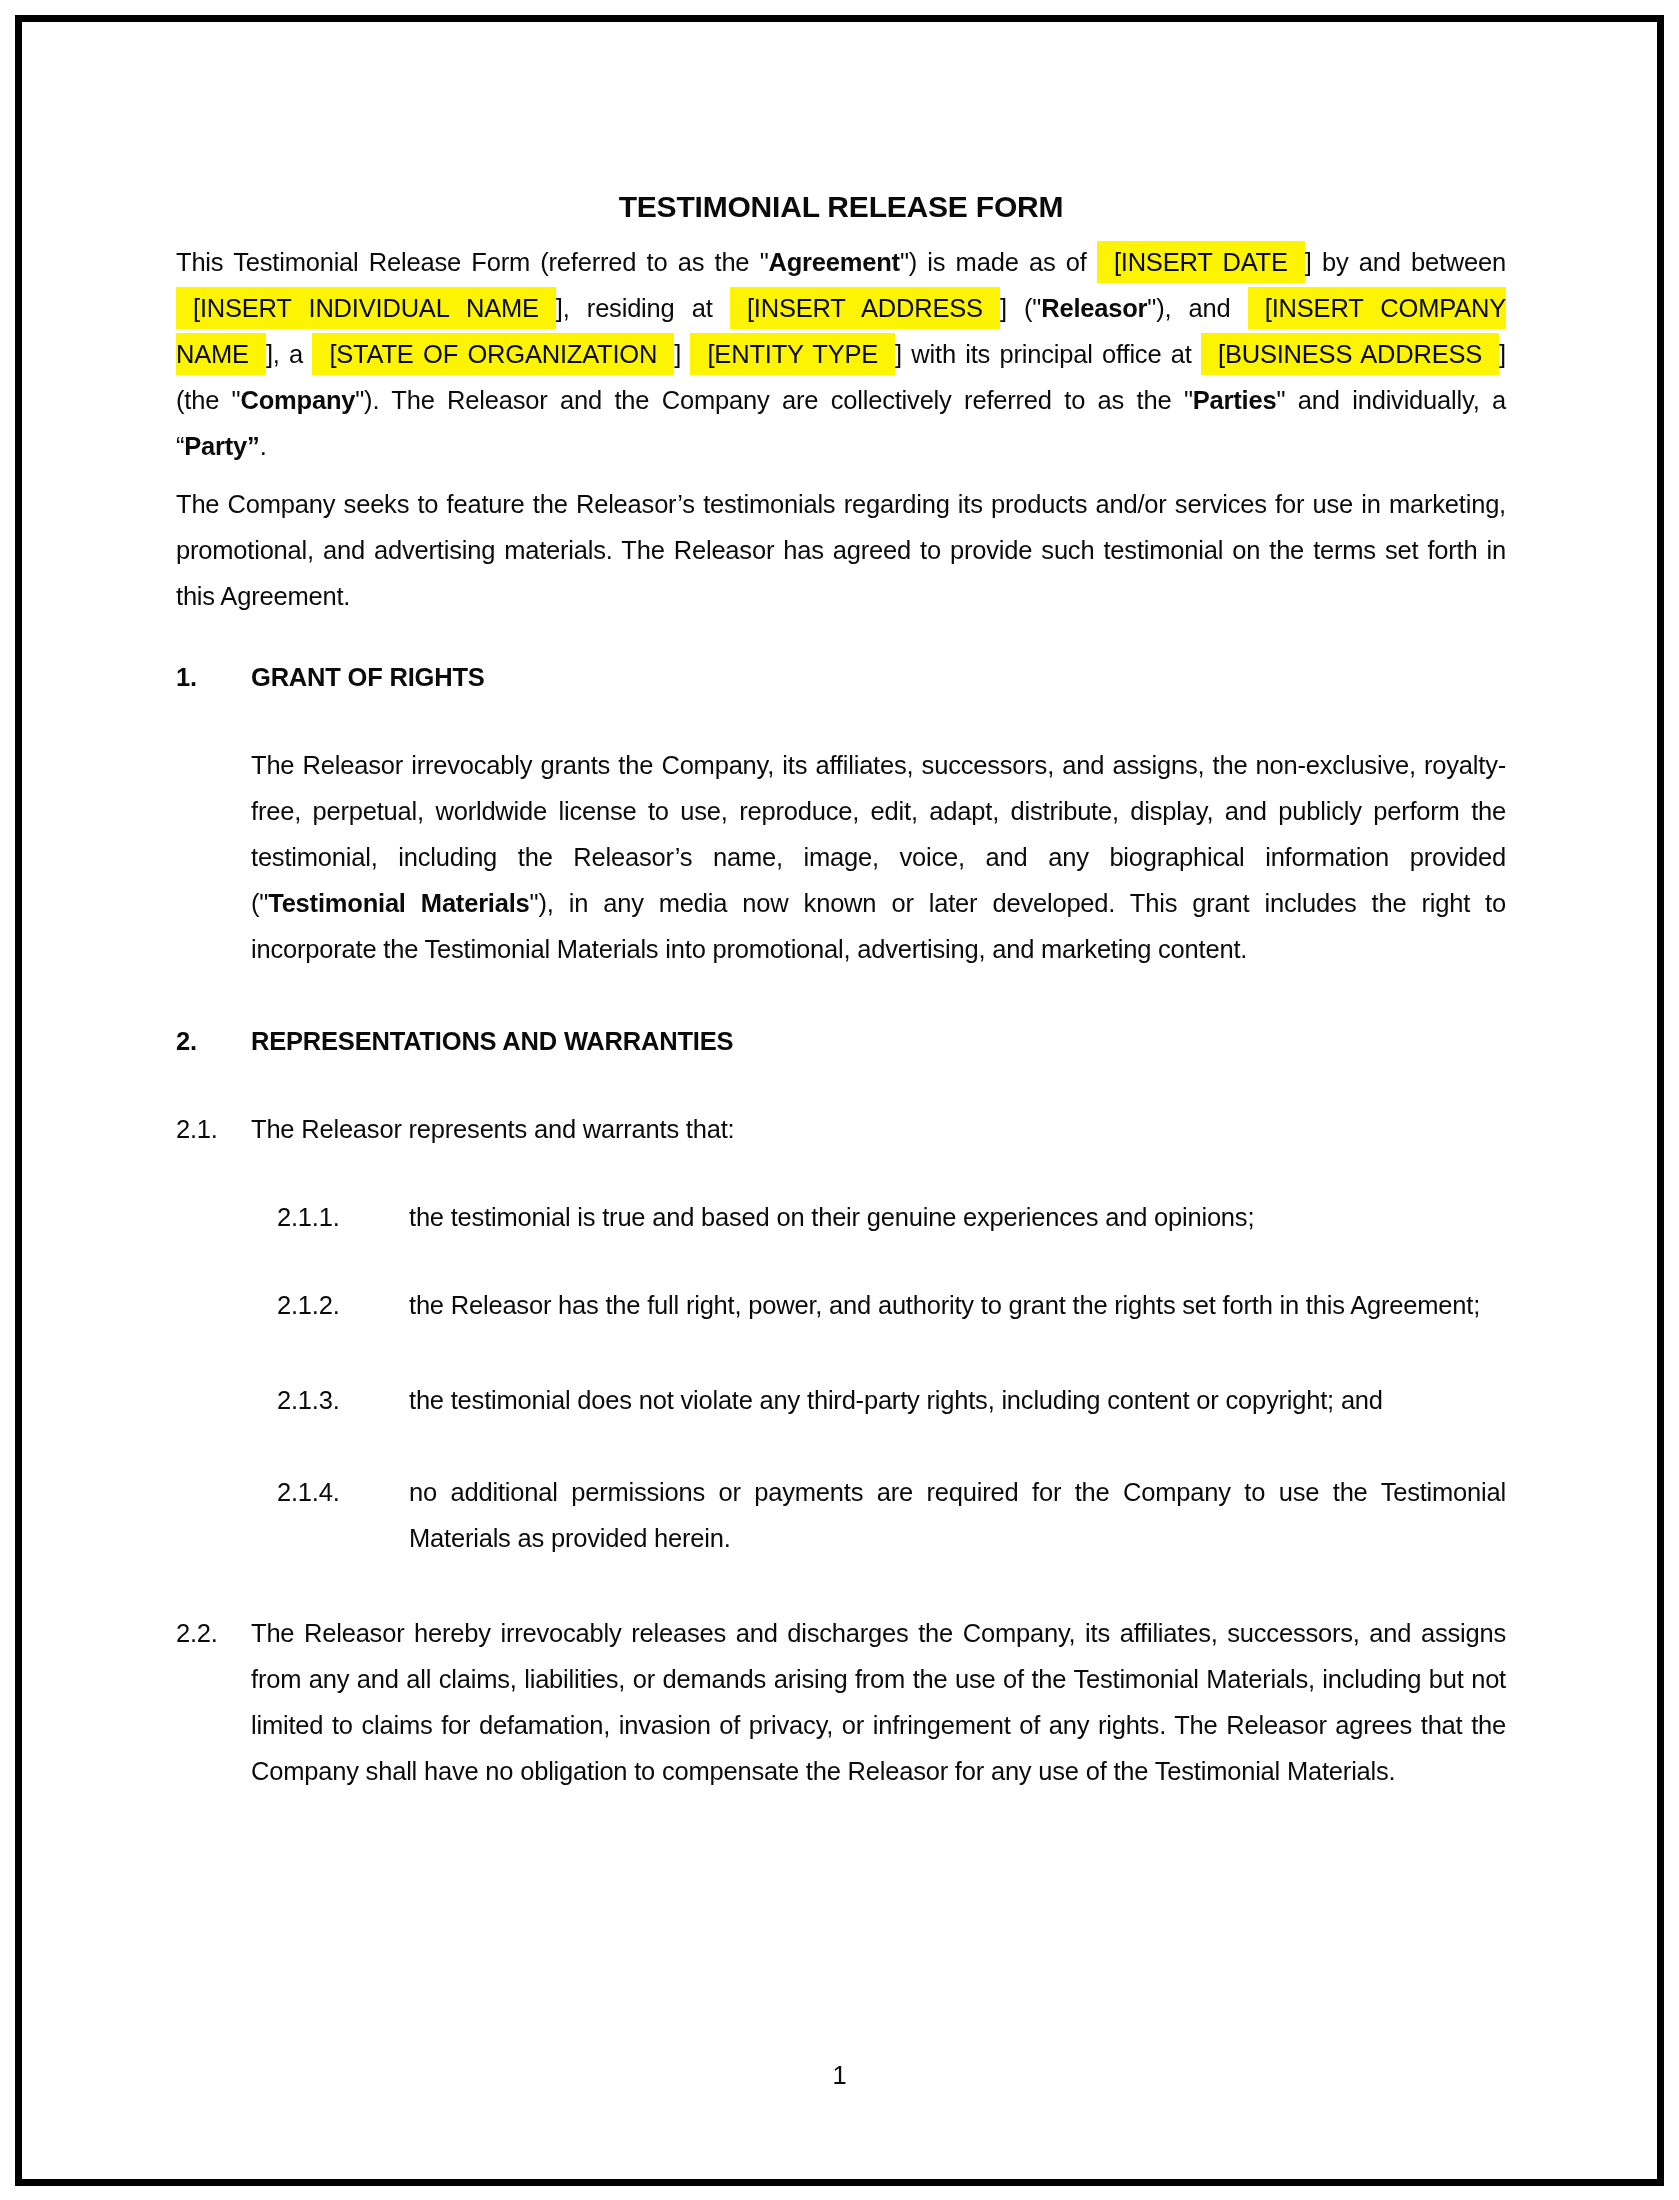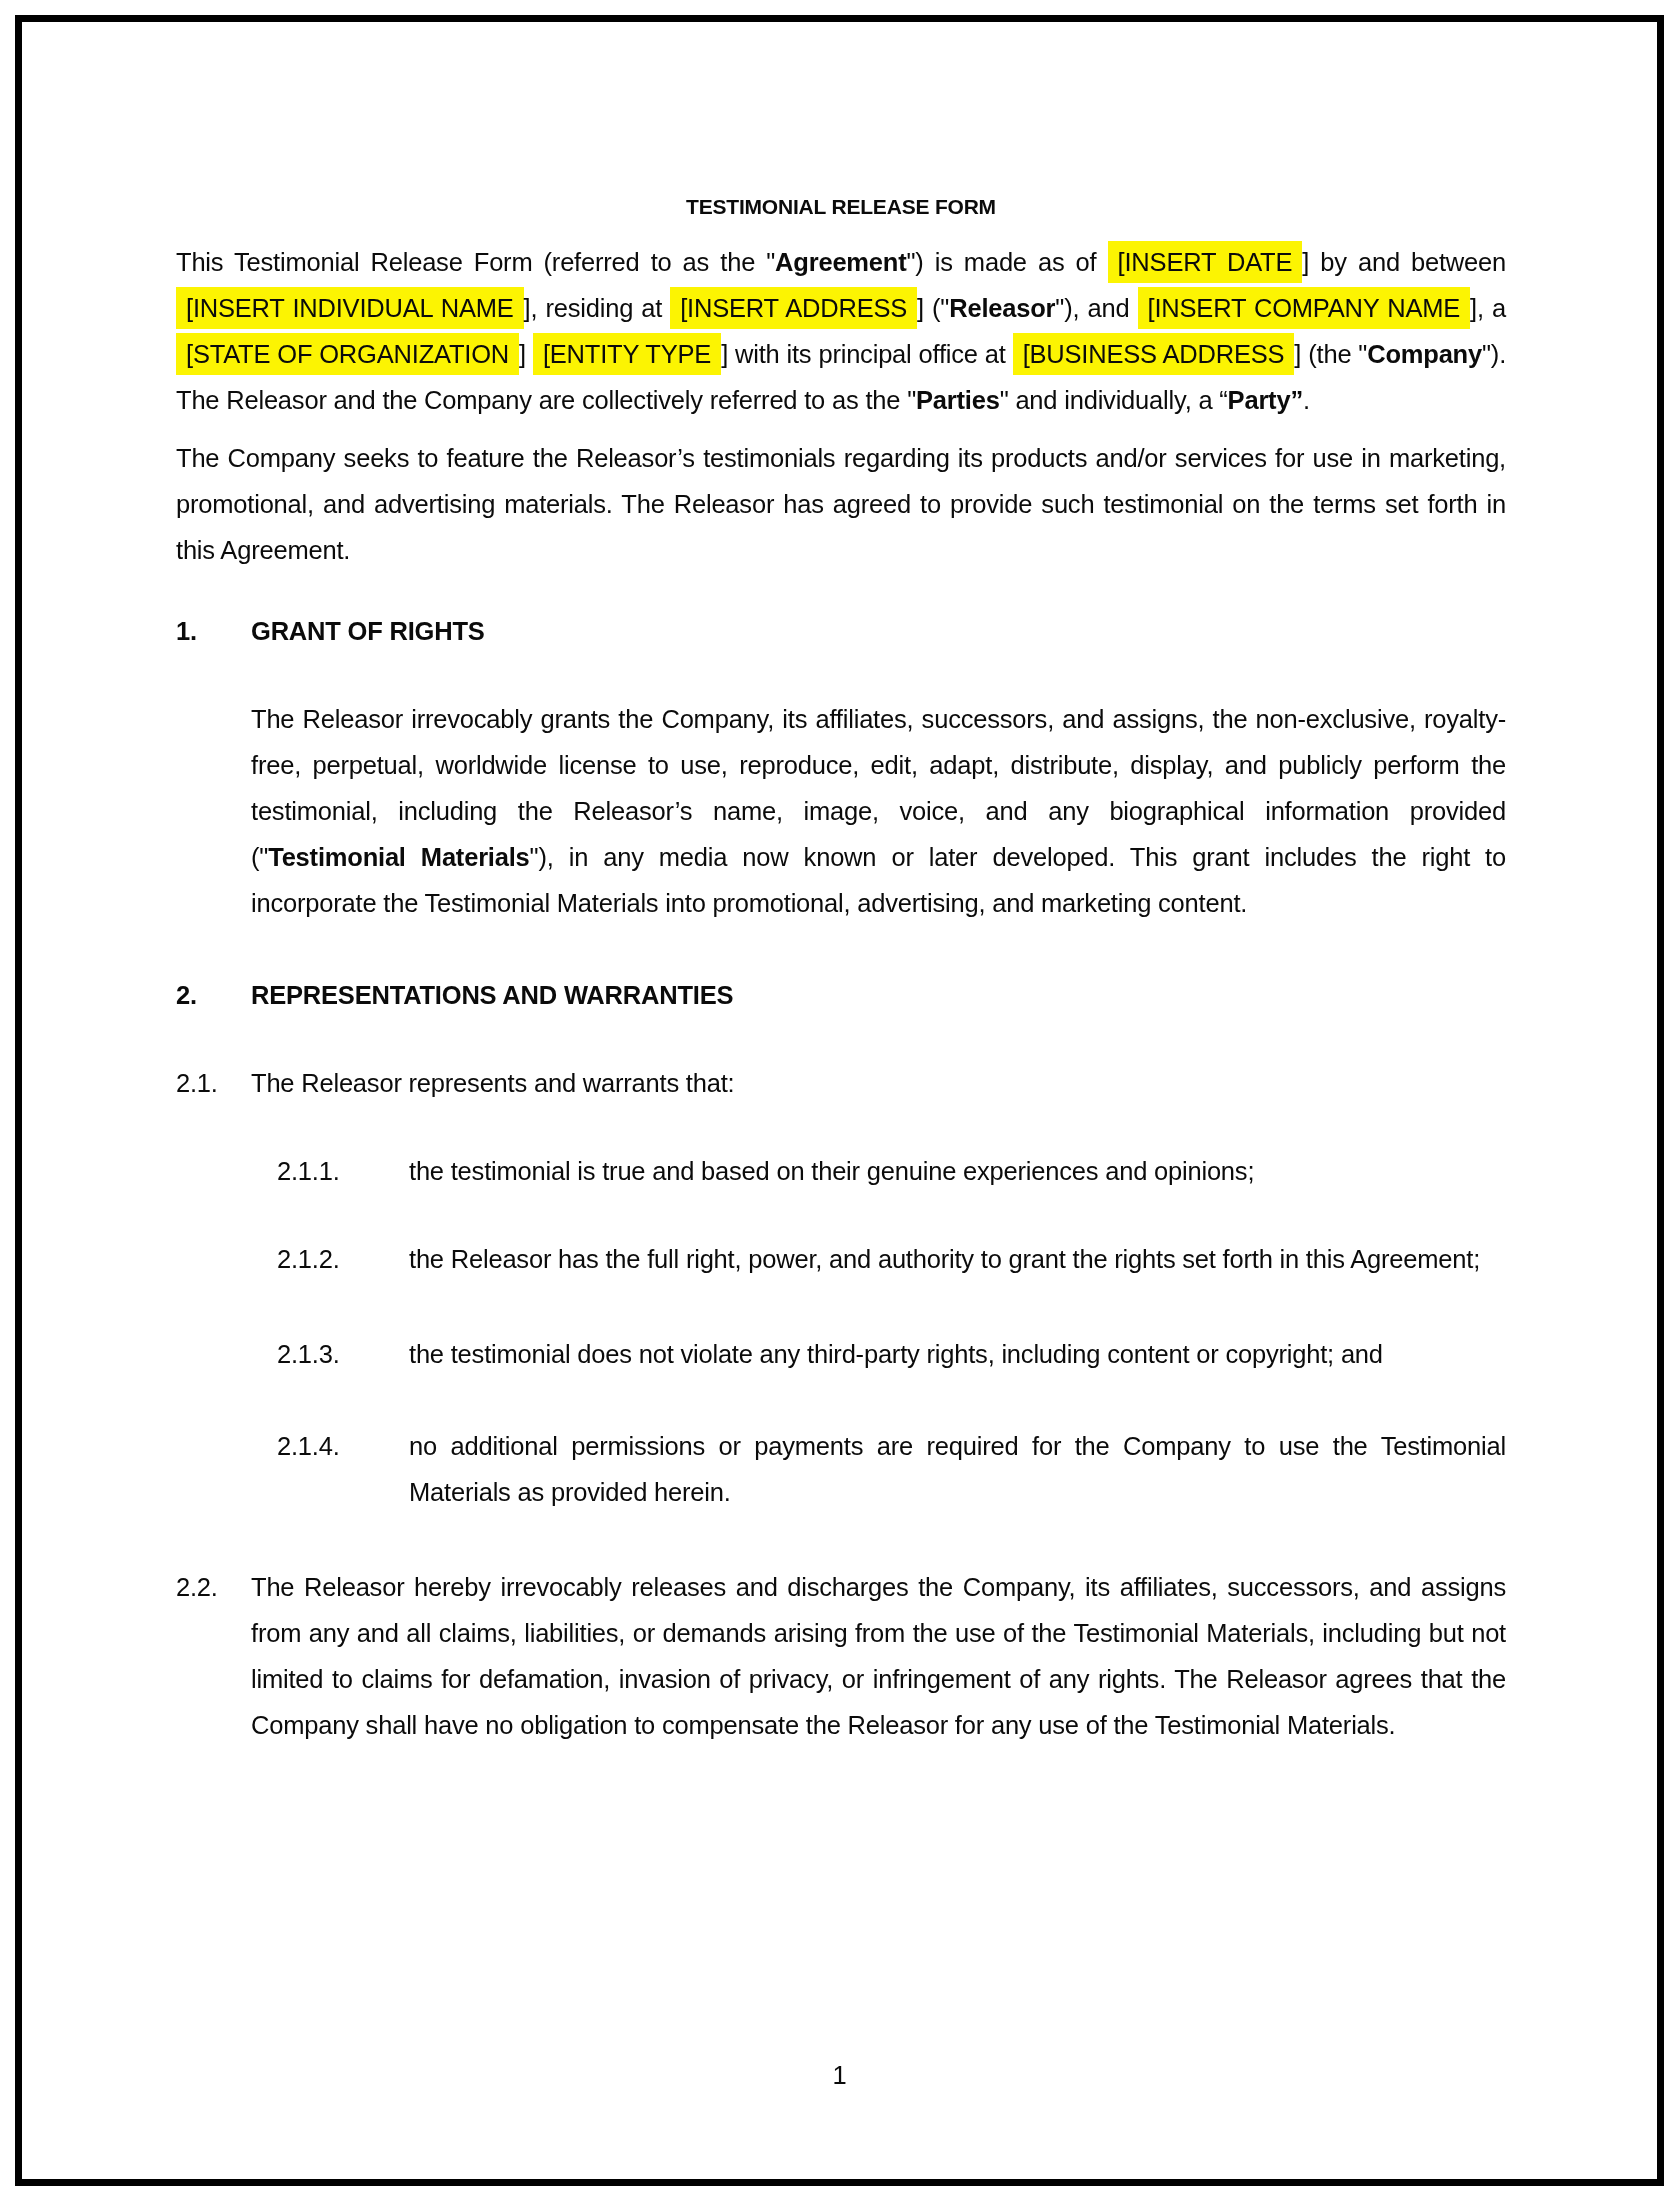--- a/index.html
+++ b/index.html
@@ -29,21 +29,21 @@
     right: 173px;
     font-size: 25.5px;
     line-height: 46px;
     letter-spacing: -0.2px;
     text-align: justify;
   }
   .doc-title {
     margin: 184px 0 0 0;
     text-align: center;
     font-weight: bold;
-    font-size: 21px;
+    font-size: 30px;
     line-height: 46px;
   }
   .p-intro-1 { margin: 8.8px 0 0 0; }
   .p-intro-2 { margin: 12.3px 0 0 0; }
 
   .sec-heading {
     display: flex;
     font-weight: bold;
     margin-top: 35px;
     text-align: left;
@@ -69,21 +69,21 @@
     margin-top: 42px;
   }
   .subclause .num { flex: none; width: 132px; }
   .subclause .body { flex: 1; }
   .subclause.s213 { margin-top: 49px; }
   .subclause.s214 { margin-top: 46px; }
 
   .b { font-weight: bold; }
   .h {
     background: #fcf402;
-    padding: 7px 10px;
+    padding: 7px 17px;
   }
 
   .page-number {
     position: absolute;
     top: 2052px;
     left: 0;
     width: 100%;
     text-align: center;
     font-size: 25.5px;
     line-height: 46px;

